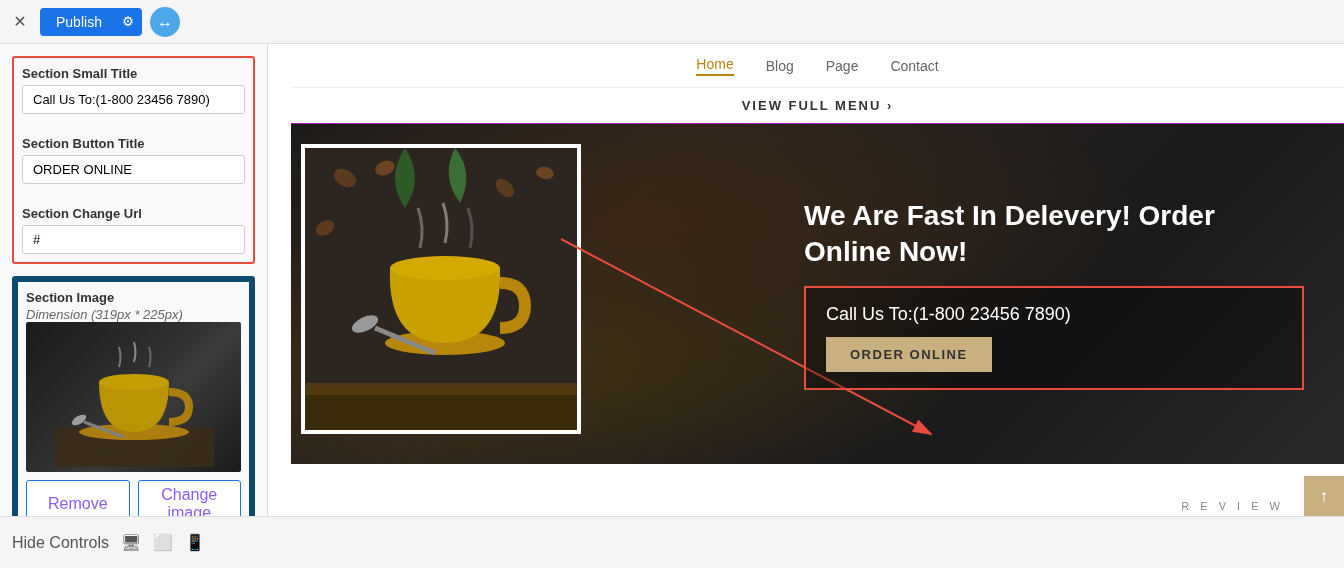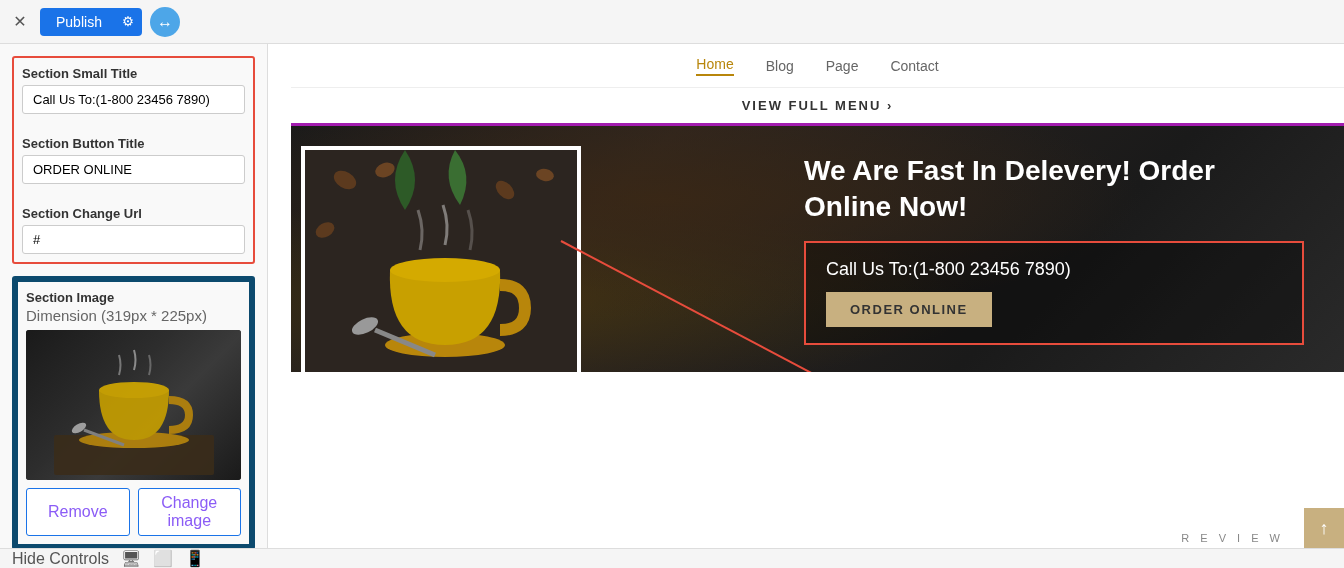--- a/index.html
+++ b/index.html
@@ -93,23 +93,23 @@
       border-radius: 3px;
       padding: 8px;
     }
     .section-image-label {
       font-size: 13px;
       font-weight: 600;
       color: #333;
       margin-bottom: 2px;
     }
     .image-dimension {
-      font-size: 15px;
+      font-size: 13px;
       color: #666;
-      margin-bottom: 6px;
+      font-style: italic;
     }
     .image-preview {
       width: 100%;
       height: 150px;
       background: #2c2c2c;
       border-radius: 3px;
       overflow: hidden;
       position: relative;
       margin-bottom: 8px;
     }
@@ -135,21 +135,21 @@
       border: 1px solid #1a73e8;
       background: white;
       color: #8b5cf6;
       border-radius: 3px;
       font-size: 16px;
       cursor: pointer;
     }
 
     
     .bottom-bar {
-      height: 20px;
+      height: 52px;
       background: #f5f5f5;
       border-top: 1px solid #ddd;
       display: flex;
       align-items: center;
       padding: 4px 12px;
       gap: 12px;
       font-size: 13px;
       color: #555;
     }
     .bottom-icon { font-size: 16px; cursor: pointer; }
@@ -187,27 +187,27 @@
 
     
     .view-menu-bar {
       text-align: center;
       padding: 10px;
       background: white;
       font-size: 13px;
       letter-spacing: 2px;
       font-weight: bold;
       color: #333;
-      border-bottom: 3px solid #a21caf;
+      border-bottom: 1px solid #a21caf;
     }
 
     
     .hero-section {
       position: relative;
-      height: 246px;
+      height: 340px;
       background: linear-gradient(to right, #1a1a1a 0%, #2a2a2a 50%, #1a1a1a 100%);
       overflow: hidden;
     }
 
     
     .hero-bg {
       position: absolute;
       top: 0; left: 0; right: 0; bottom: 0;
       background: 
         radial-gradient(ellipse at 35% 30%, rgba(60,40,20,0.8) 0%, transparent 50%),

